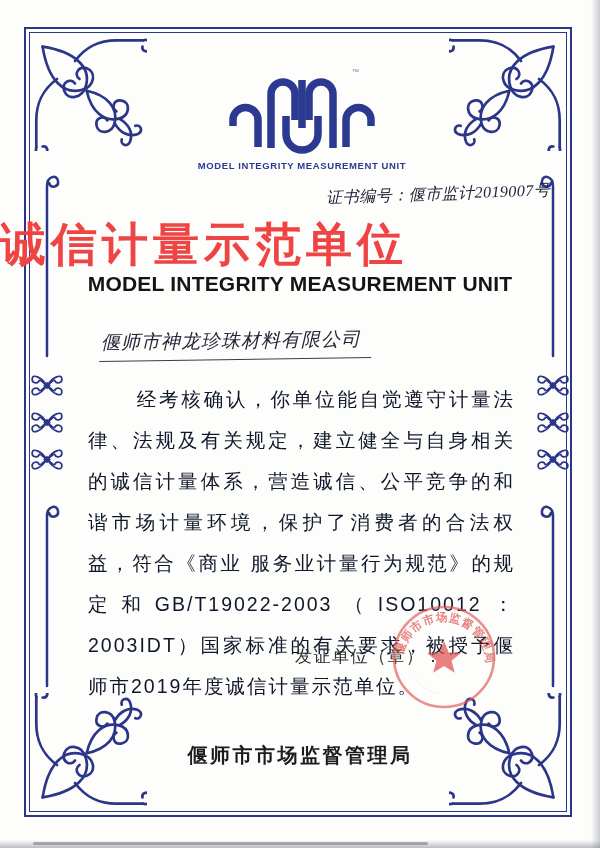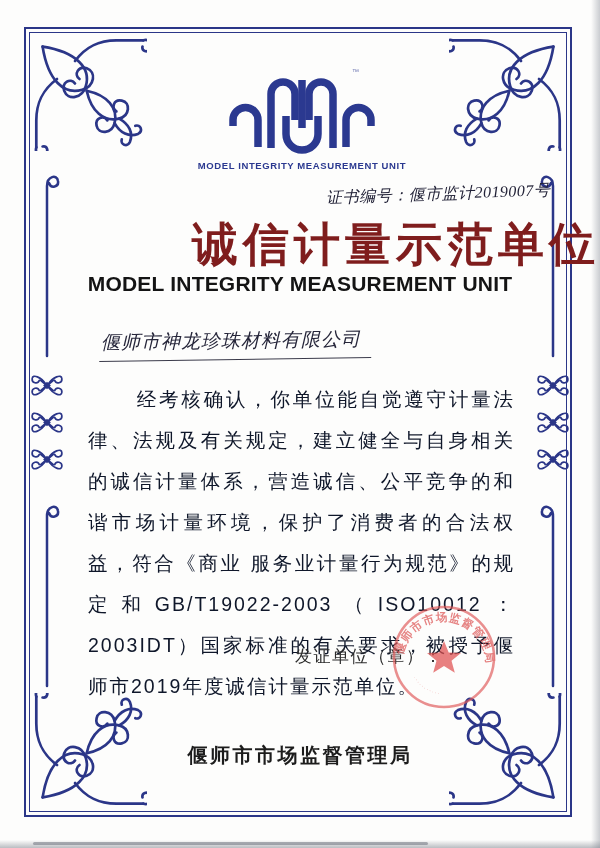--- a/index.html
+++ b/index.html
@@ -28,23 +28,23 @@
   
   .logo{position:absolute;left:227px;top:72px;width:150px;height:85px;}
   .logo-tm{position:absolute;left:352px;top:68px;font-size:7px;color:#2b3990;opacity:.7;}
   .logo-caption{position:absolute;left:178px;top:160px;width:248px;text-align:center;
     font-size:9.5px;font-weight:bold;color:#2b3990;letter-spacing:.6px;}
   
   .cert-no{position:absolute;left:326px;top:184px;width:230px;
     font-family:"Liberation Serif",serif;font-style:italic;
     font-size:16px;color:#232338;transform:rotate(-2deg);letter-spacing:.5px;}
   
-  .title-cn{position:absolute;left:0;top:214px;width:600px;text-align:right;
+  .title-cn{position:absolute;left:0;top:214px;width:600px;text-align:left;
     font-family:"Liberation Serif","DejaVu Serif",serif;font-weight:bold;
-    font-size:46px;letter-spacing:5px;color:#7f1d1d;}
+    font-size:46px;letter-spacing:5px;color:#ef4444;}
   .title-en{position:absolute;left:0;top:272px;width:600px;text-align:center;
     font-weight:bold;font-size:21px;letter-spacing:.2px;color:#141414;}
   
   .awardee{position:absolute;left:99px;top:328px;
     font-family:"Liberation Serif",serif;font-style:italic;
     font-size:19px;color:#26263a;transform:rotate(-0.8deg);
     border-bottom:1.8px solid #3a3a4a;padding:0 10px 5px 2px;letter-spacing:1px;}
   
   .body-text{position:absolute;left:88px;top:379px;width:427px;
     font-size:19.5px;line-height:41px;letter-spacing:2px;

